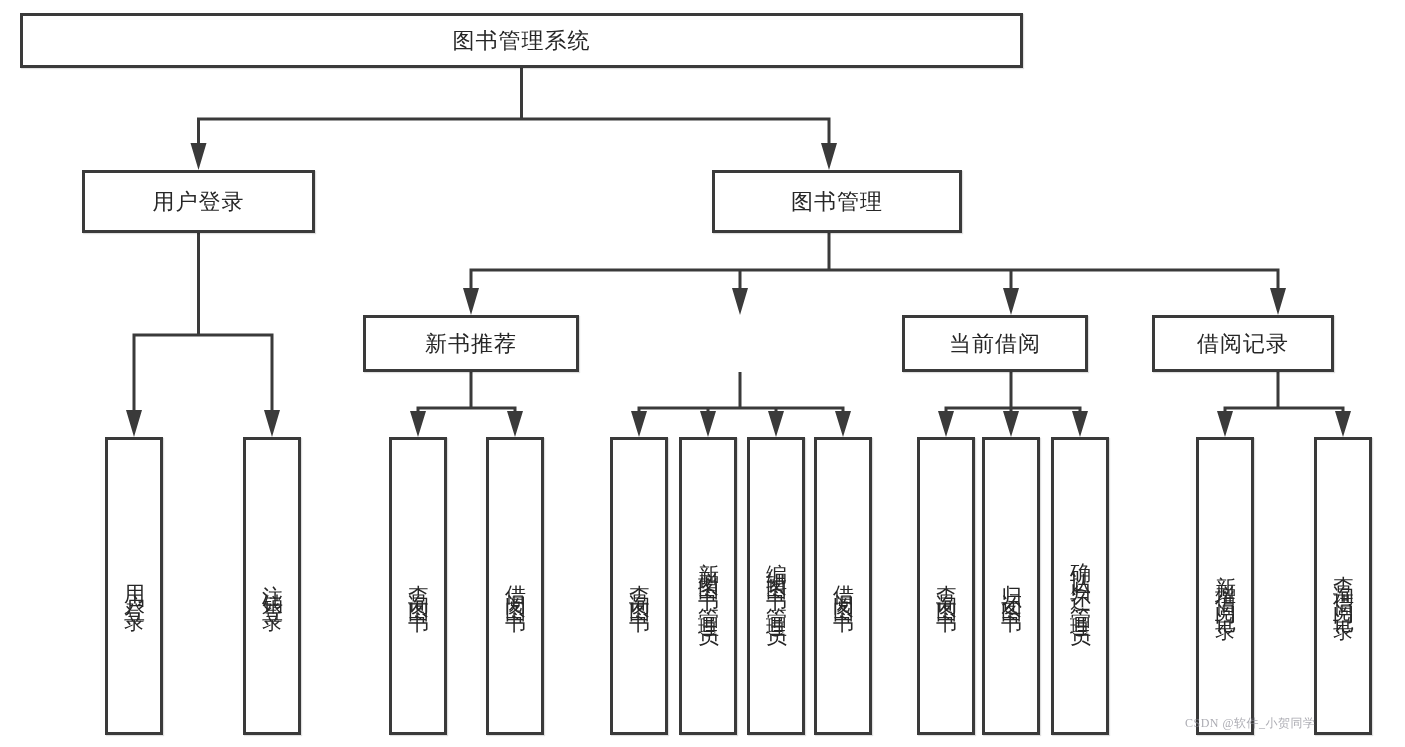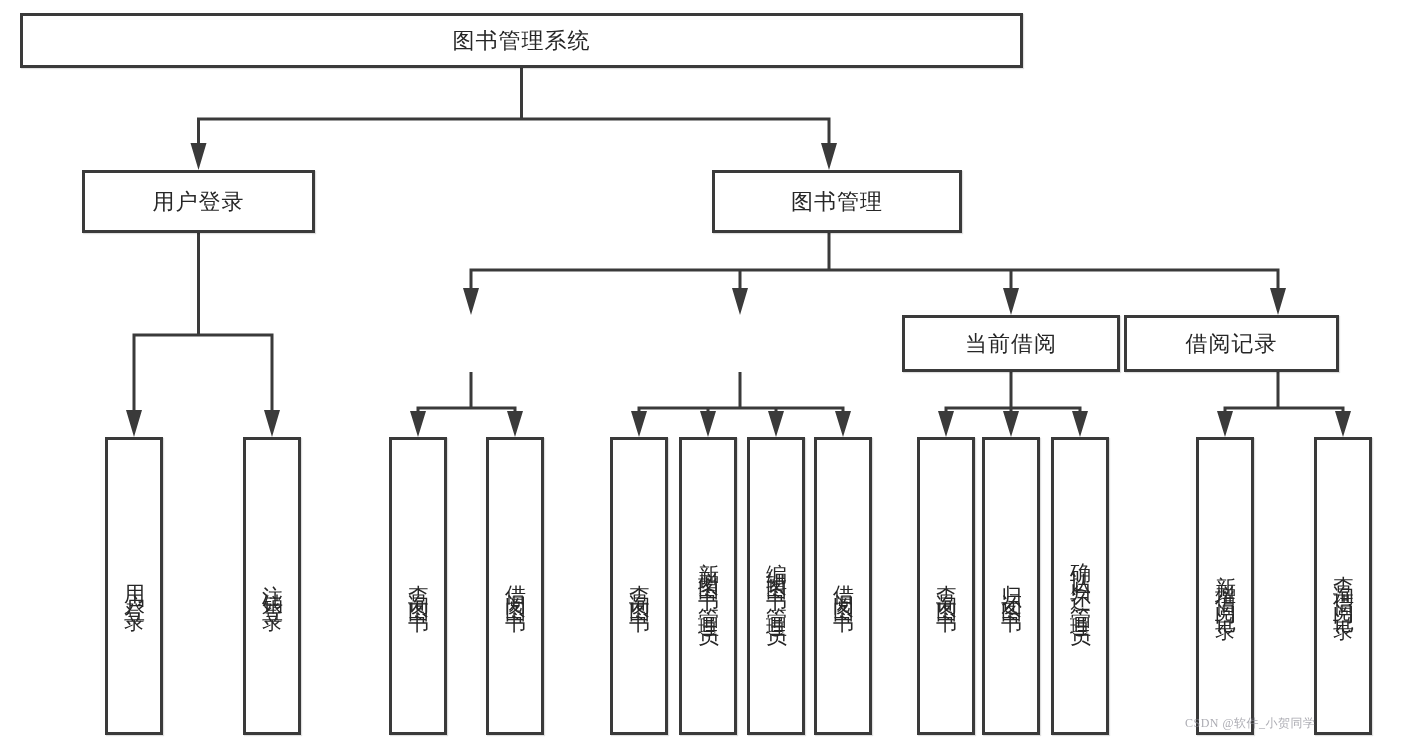--- a/index.html
+++ b/index.html
@@ -98,22 +98,23 @@
              M1072,411 H1088 L1080,437 Z
              M1217,411 H1233 L1225,437 Z
              M1335,411 H1351 L1343,437 Z"></path>
   </svg>
 
   <div class="box h" style="left:20px;top:13px;width:1003px;height:55px">图书管理系统</div>
 
   <div class="box h" style="left:82px;top:170px;width:233px;height:63px">用户登录</div>
   <div class="box h" style="left:712px;top:170px;width:250px;height:63px">图书管理</div>
 
-  <div class="box h" style="left:902px;top:315px;width:218px;height:57px">当前借阅</div>
-  <div class="box h" style="left:1124px;top:315px;width:215px;height:57px">借阅记录</div>
+  <div class="box h" style="left:363px;top:315px;width:216px;height:57px">新书推荐</div>
+  <div class="box h" style="left:902px;top:315px;width:186px;height:57px">当前借阅</div>
+  <div class="box h" style="left:1152px;top:315px;width:182px;height:57px">借阅记录</div>
 
   <div class="box v" style="left:105px;top:437px;width:58px;height:298px">用户登录</div>
   <div class="box v" style="left:243px;top:437px;width:58px;height:298px">注销登录</div>
 
   <div class="box v" style="left:389px;top:437px;width:58px;height:298px">查询图书</div>
   <div class="box v" style="left:486px;top:437px;width:58px;height:298px">借阅图书</div>
 
   <div class="box v" style="left:610px;top:437px;width:58px;height:298px">查询图书</div>
   <div class="box v" style="left:679px;top:437px;width:58px;height:298px">新增图书（管理员）</div>
   <div class="box v" style="left:747px;top:437px;width:58px;height:298px">编辑图书（管理员）</div>

